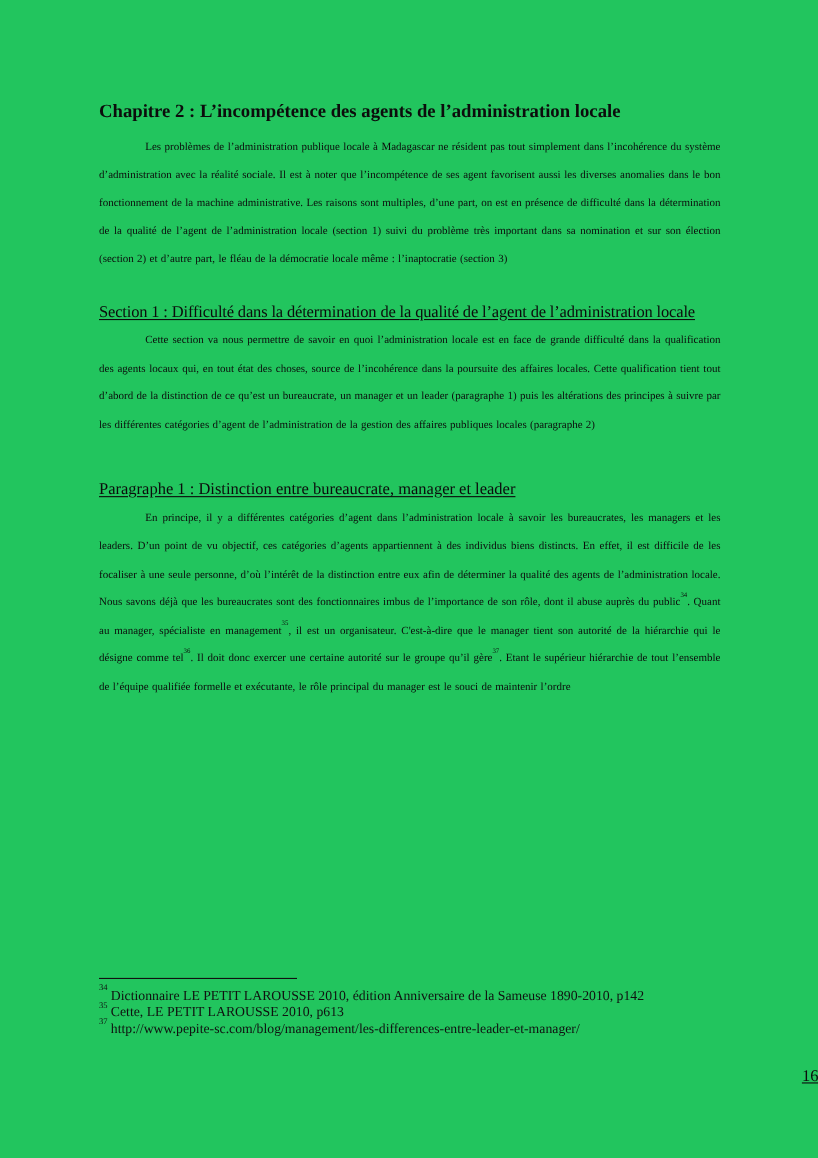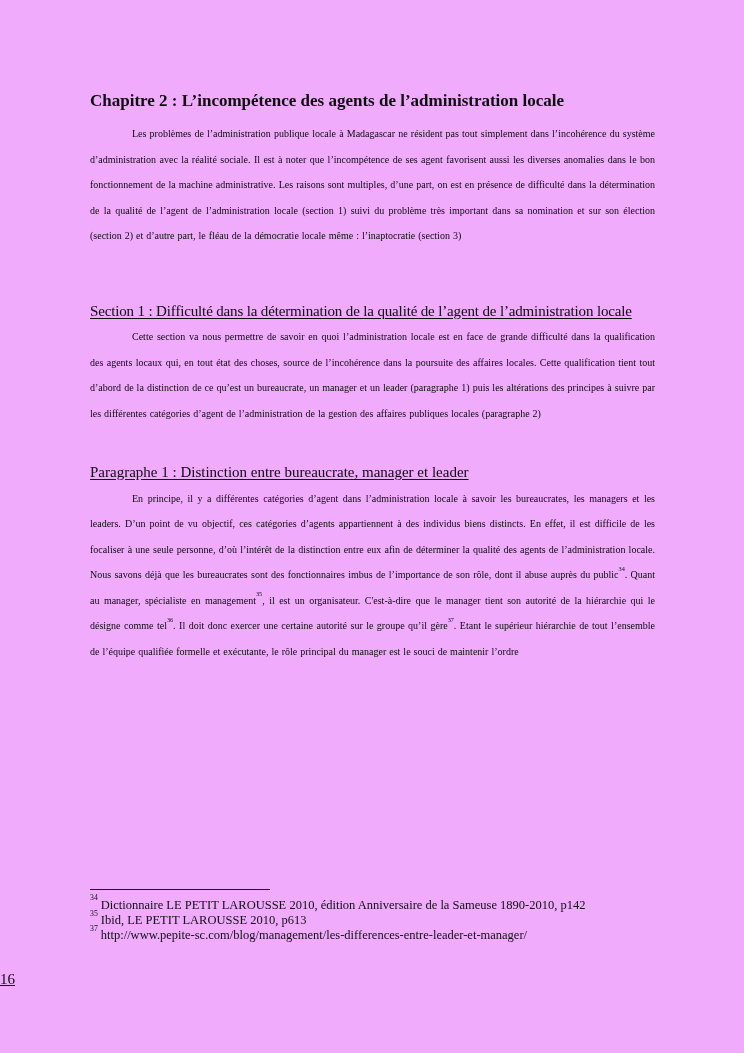--- a/index.html
+++ b/index.html
@@ -6,21 +6,21 @@
   html, body {
     margin: 0;
     padding: 0;
     background: #ffffff;
   }
   .page {
     position: relative;
     width: 744px;
     height: 1053px;
     margin: 0 auto;
-    background: #f0abfc;
+    background: #22c55e;
     overflow: hidden;
     font-family: "Liberation Serif", "DejaVu Serif", serif;
     color: #0c0c0c;
     padding: 87px 89px 0 90px;
   }
   .chapter-title {
     font-size: 17px;
     font-weight: bold;
     line-height: 27px;
     margin: 0 0 7px 0;
@@ -36,21 +36,21 @@
   }
   .heading-underlined {
     font-size: 15px;
     font-weight: normal;
     line-height: 25.5px;
     margin: 0;
     text-decoration: underline;
     text-underline-offset: 2px;
     white-space: nowrap;
   }
-  .heading-section { margin-top: 50px; letter-spacing: -0.15px; }
+  .heading-section { margin-top: 23px; letter-spacing: -0.15px; }
   .heading-paragraphe { margin-top: 34px; }
   .body-par sup, .footnote sup {
     font-size: 0.62em;
     line-height: 0;
     position: relative;
     top: -0.45em;
   }
   .footnote-area {
     position: absolute;
     left: 90px;
@@ -68,21 +68,21 @@
     line-height: 15.2px;
     text-align: left;
     color: #101010;
   }
   .footnote sup { margin-right: 3px; }
   .page-number {
     position: absolute;
     top: 970px;
     left: 0;
     width: 744px;
-    text-align: left;
+    text-align: right;
     font-size: 15px;
     line-height: 18px;
     color: #0c0c0c;
     text-decoration: underline;
   }
 </style>
 </head>
 <body>
 
 <div class="page">
@@ -100,21 +100,21 @@
   <p class="body-par">En principe, il y a différentes catégories d’agent dans l’administration locale à savoir les bureaucrates, les managers et les leaders. D’un point de vu objectif, ces catégories d’agents appartiennent à des individus biens distincts. En effet, il est difficile de les focaliser à une seule personne, d’où l’intérêt de la distinction entre eux afin de déterminer la qualité des agents de l’administration locale. Nous savons déjà que les bureaucrates sont des fonctionnaires imbus de l’importance de son rôle, dont il abuse auprès du public<sup>34</sup>. Quant au manager, spécialiste en management<sup>35</sup>, il est un organisateur. C'est-à-dire que le manager tient son autorité de la hiérarchie qui le désigne comme tel<sup>36</sup>. Il doit donc exercer une certaine autorité sur le groupe qu’il gère<sup>37</sup>. Etant le supérieur hiérarchie de tout l’ensemble de l’équipe qualifiée formelle et exécutante, le rôle principal du manager est le souci de maintenir l’ordre</p>
 
   <div class="footnote-area">
     <div class="footnote-rule"></div>
 
     <div class="footnote">
       <sup>34</sup><span>Dictionnaire LE PETIT LAROUSSE 2010, édition Anniversaire de la Sameuse 1890-2010, p142</span>
     </div>
 
     <div class="footnote">
-      <sup>35</sup><span>Ibid, LE PETIT LAROUSSE 2010, p613</span>
+      <sup>35</sup><span>Cette, LE PETIT LAROUSSE 2010, p613</span>
     </div>
 
 
     <div class="footnote">
       <sup>37</sup><span>http://www.pepite-sc.com/blog/management/les-differences-entre-leader-et-manager/</span>
     </div>
   </div>
 
   <div class="page-number">16</div>
 

